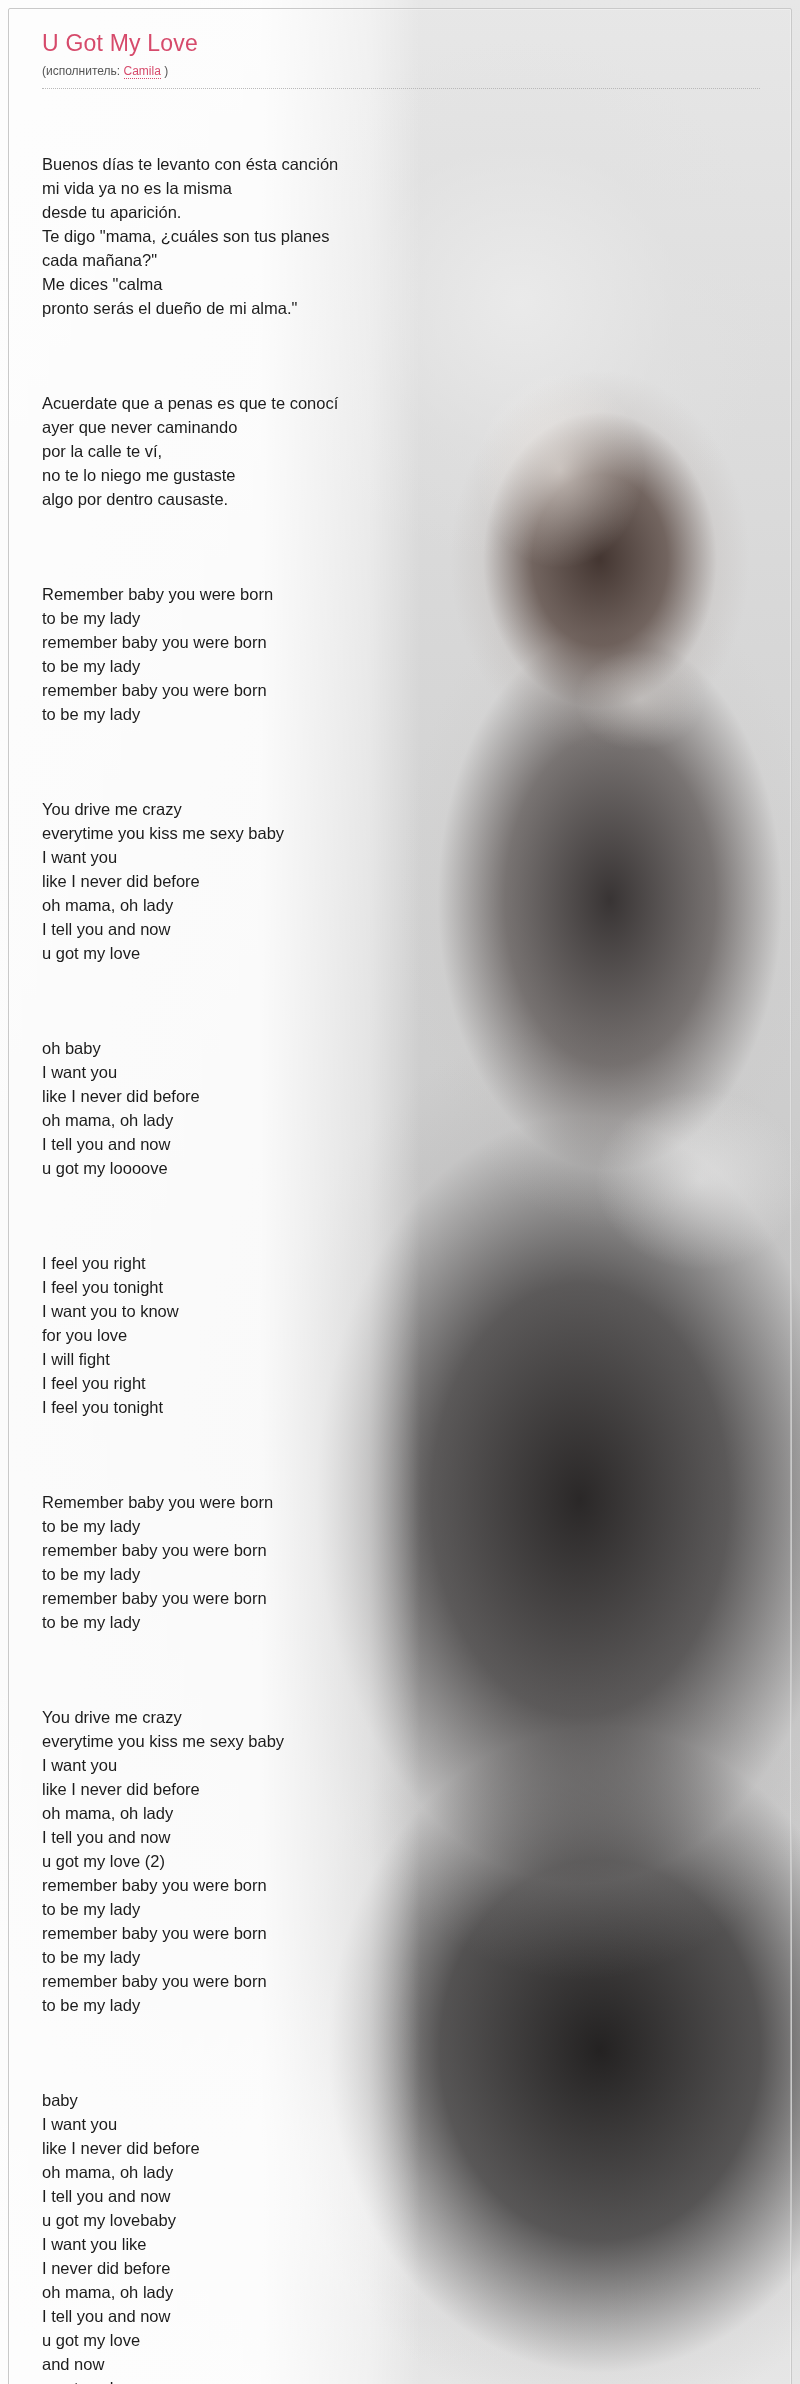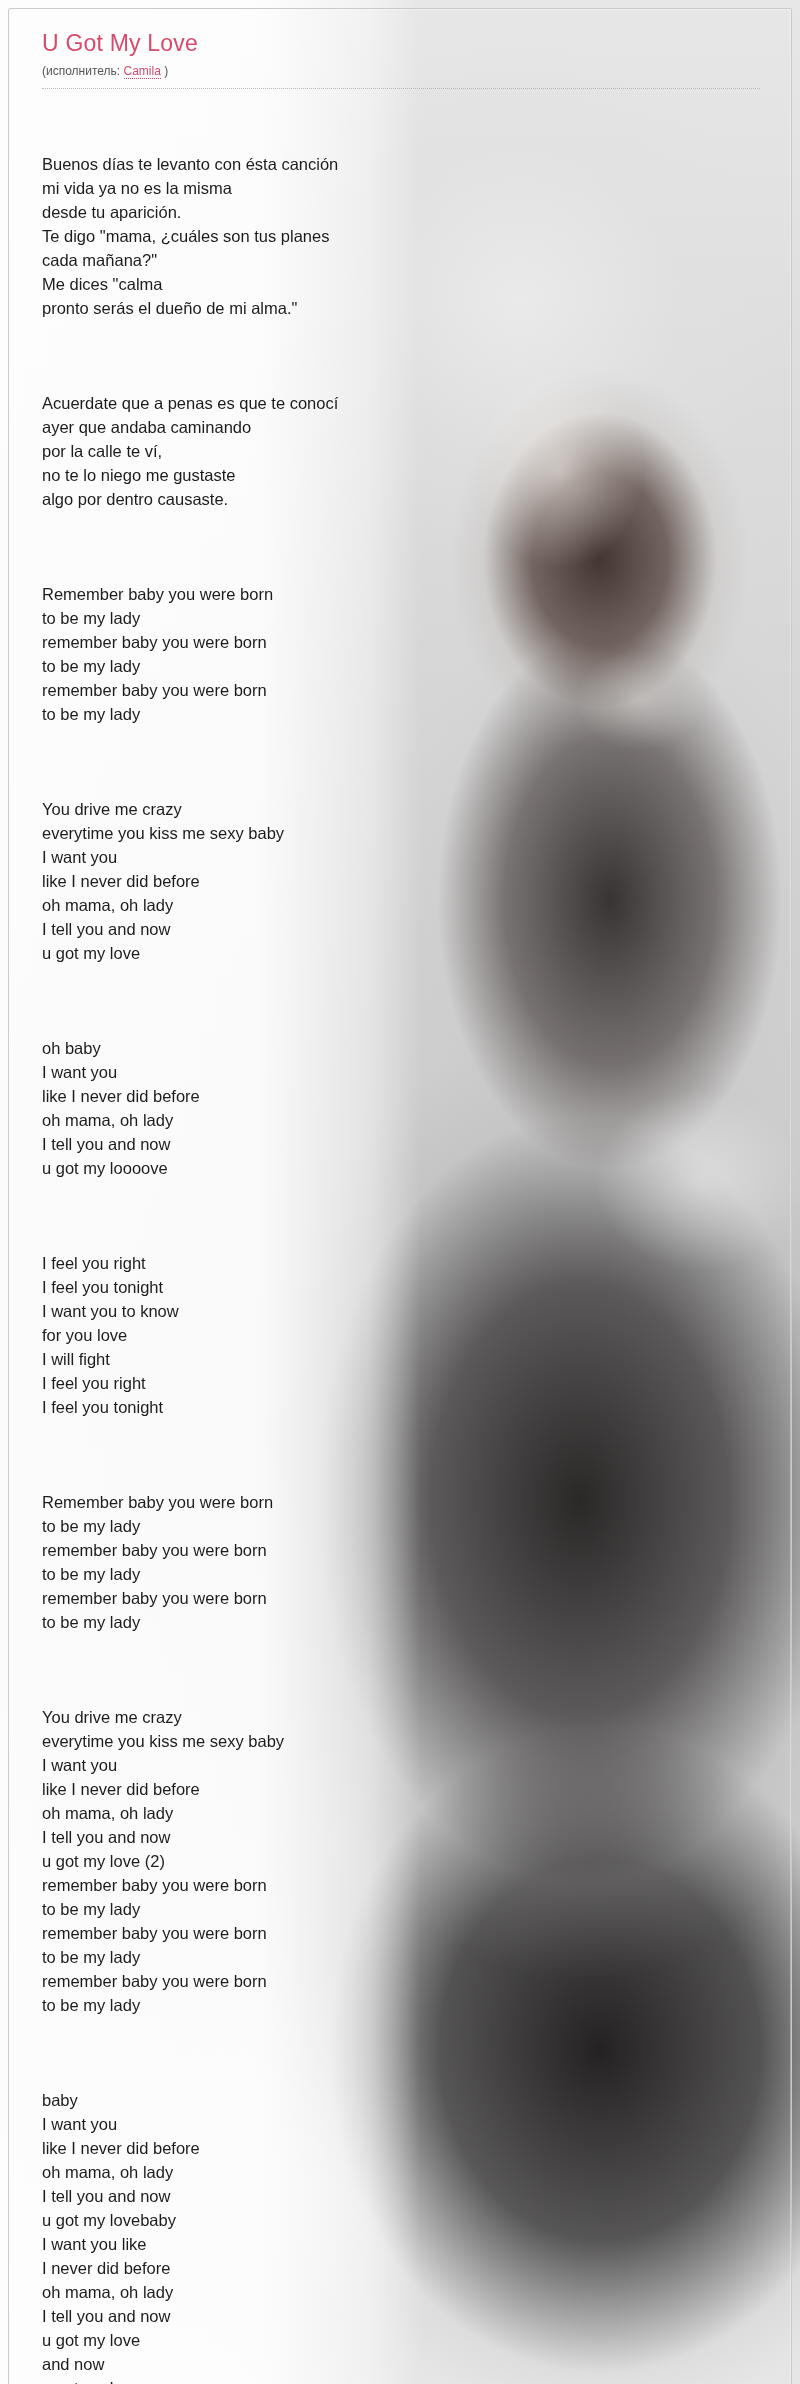--- a/index.html
+++ b/index.html
@@ -138,21 +138,21 @@
 
     <div class="lyrics">
       <p class="stanza">Buenos días te levanto con ésta canción
 mi vida ya no es la misma
 desde tu aparición.
 Te digo "mama, ¿cuáles son tus planes
 cada mañana?"
 Me dices "calma
 pronto serás el dueño de mi alma."</p>
       <p class="stanza">Acuerdate que a penas es que te conocí
-ayer que andaba caminando
+ayer que never caminando
 por la calle te ví,
 no te lo niego me gustaste
 algo por dentro causaste.</p>
       <p class="stanza">Remember baby you were born
 to be my lady
 remember baby you were born
 to be my lady
 remember baby you were born
 to be my lady</p>
       <p class="stanza">You drive me crazy

